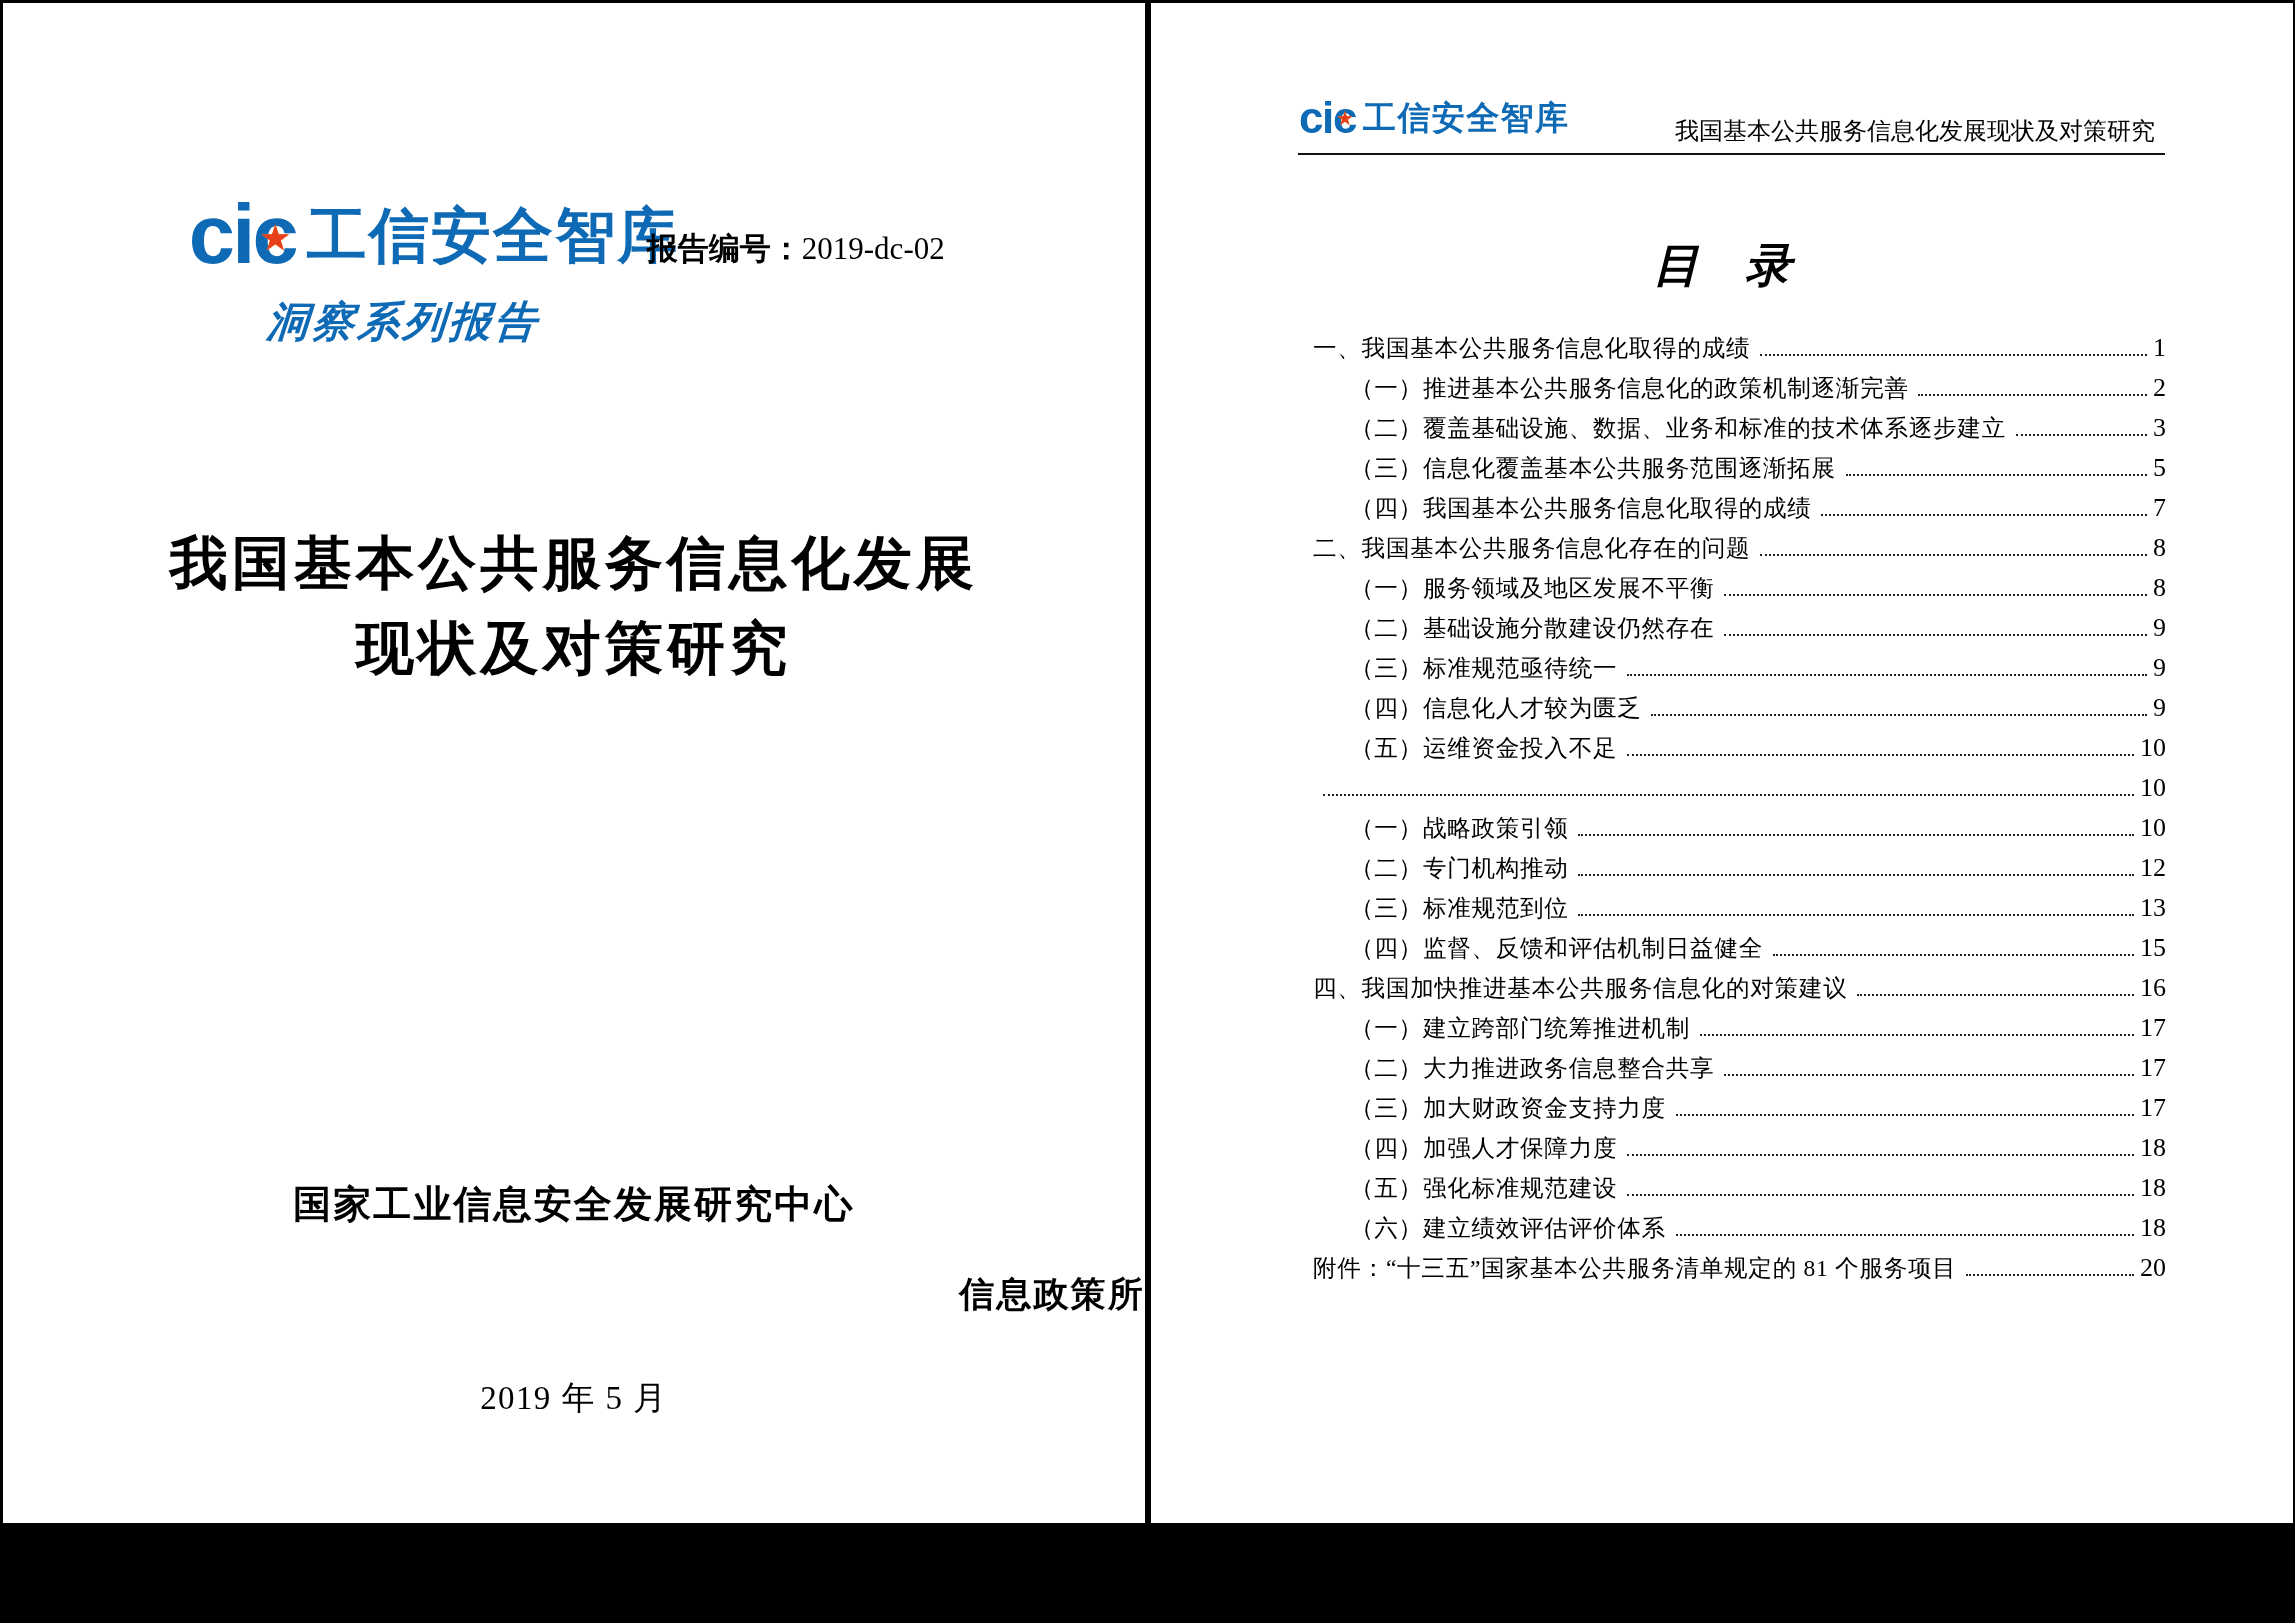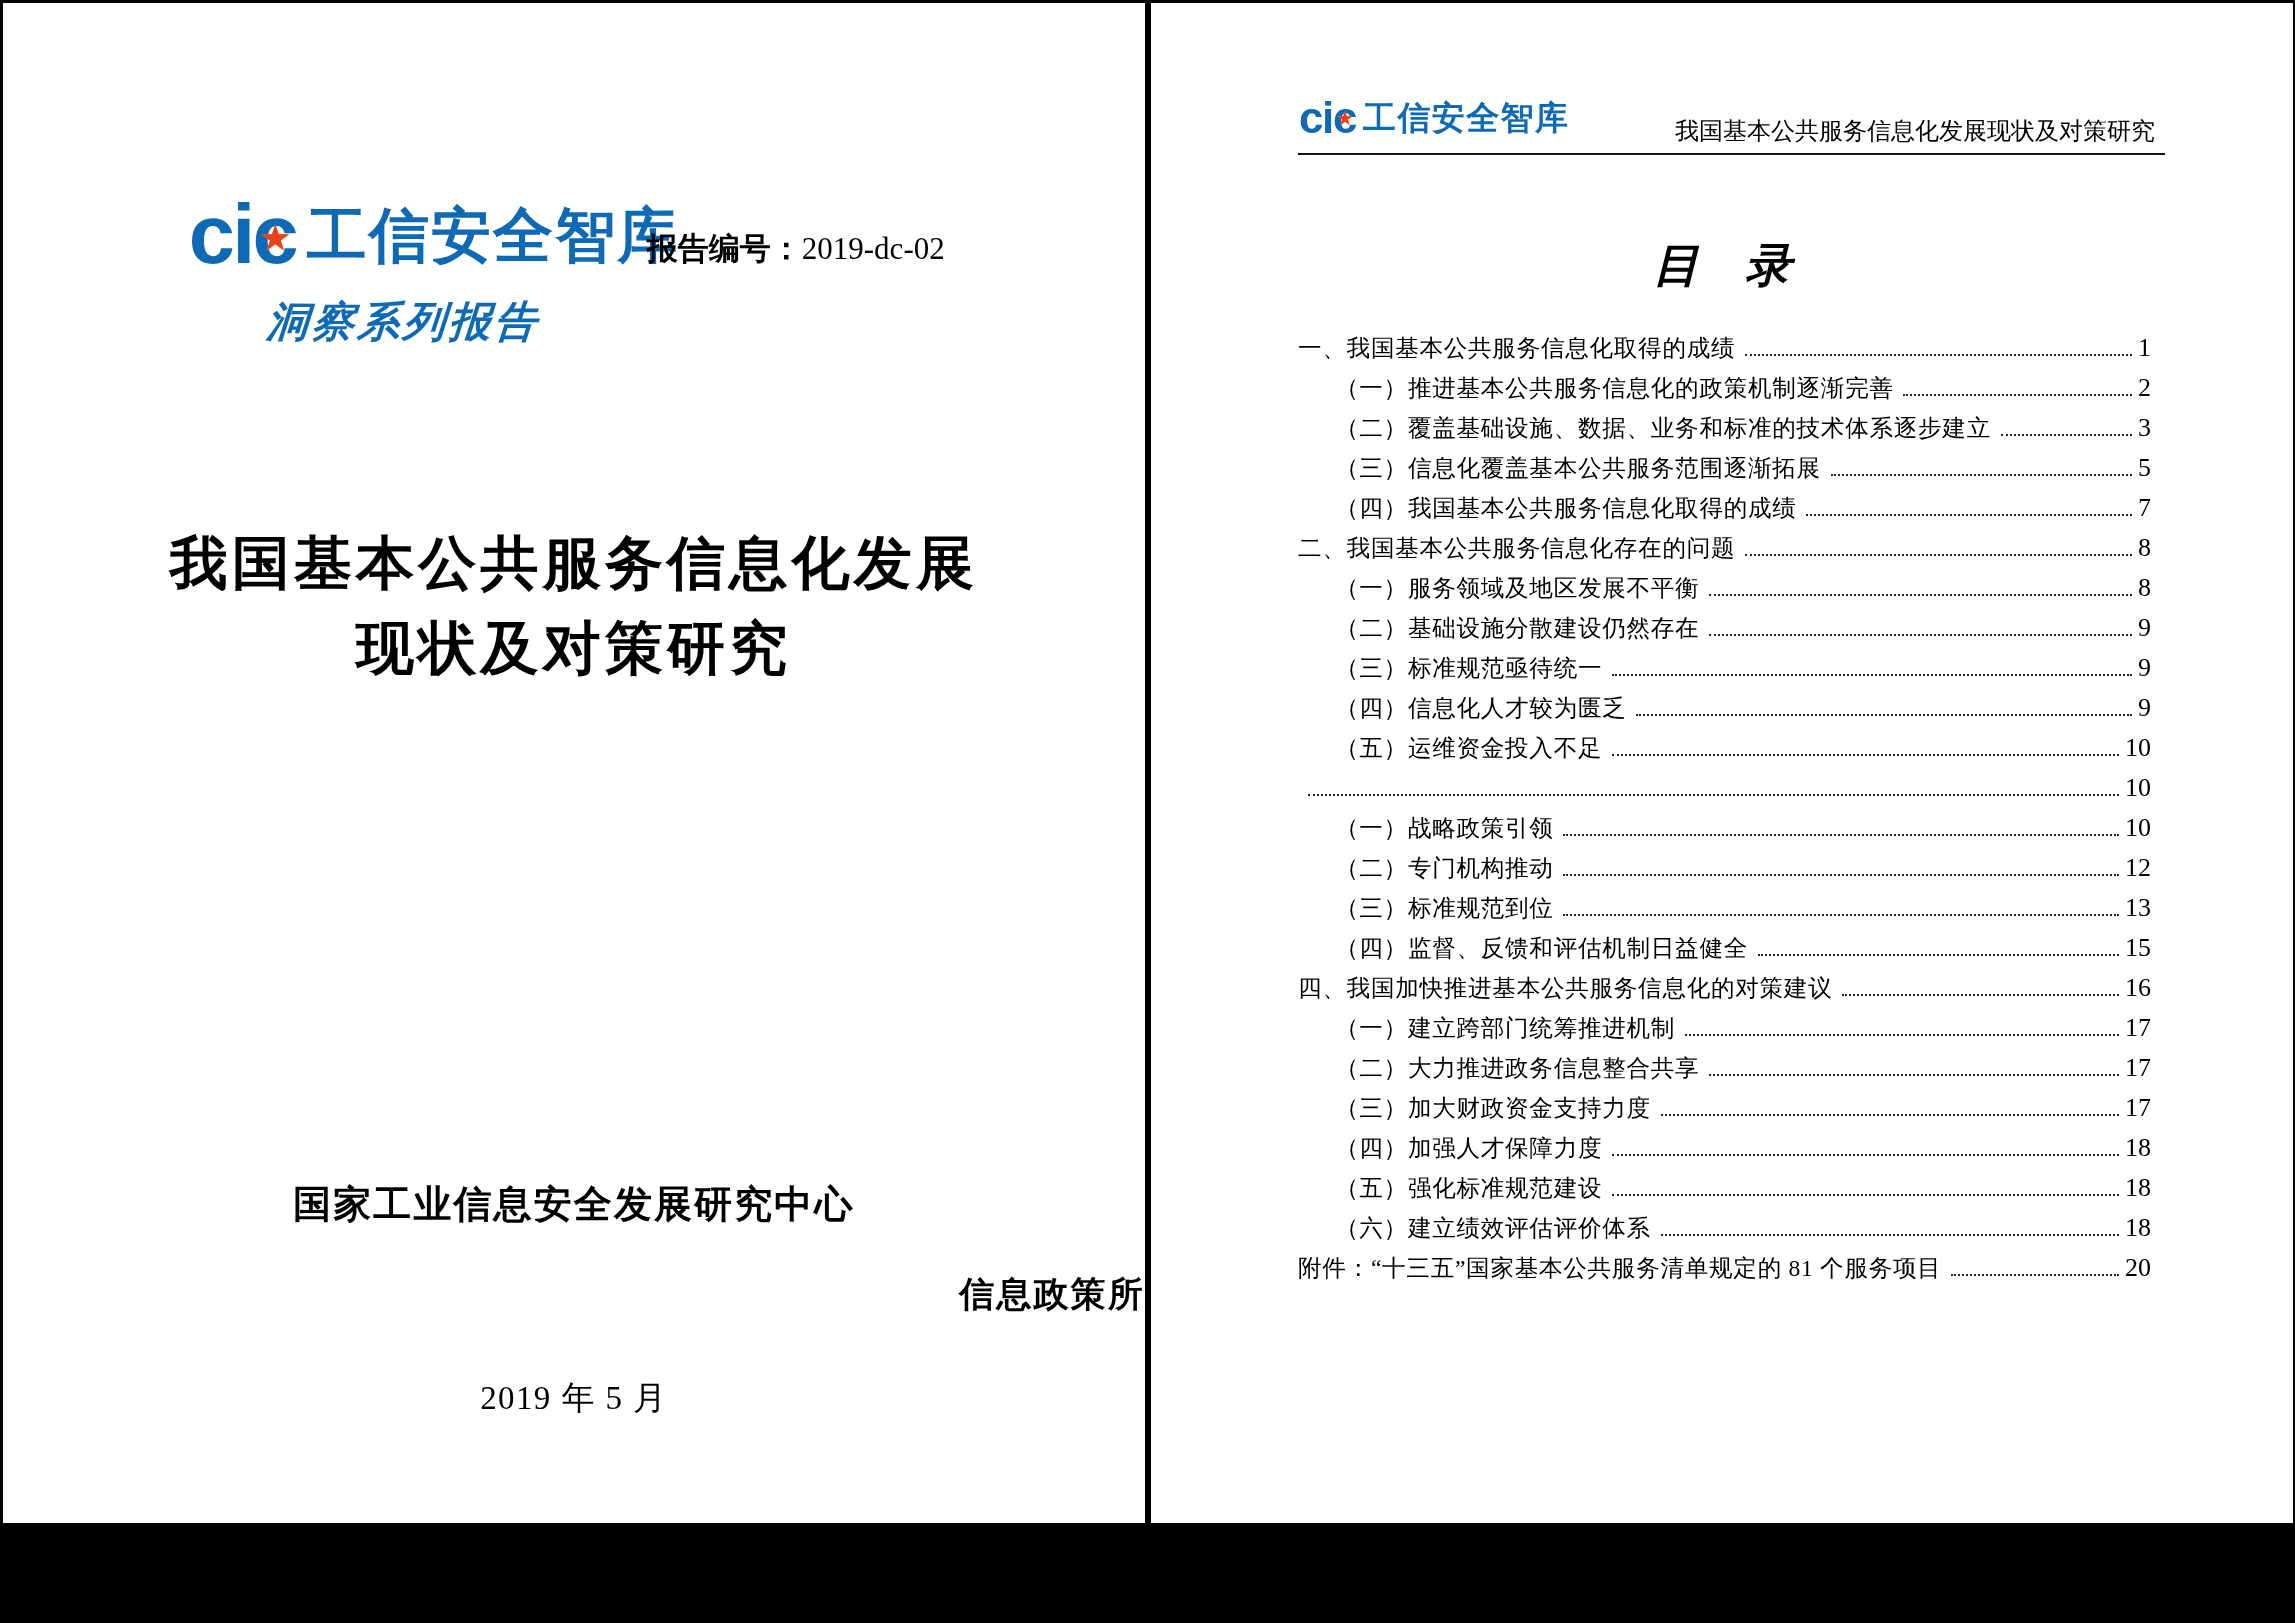--- a/index.html
+++ b/index.html
@@ -46,21 +46,21 @@
   .hdr-logo{position:absolute;left:148px;top:97px;gap:7px;}
   .hdr-logo .cic-mark{font-size:44px;letter-spacing:-1.4px;}
   .hdr-logo .star-icon{font-size:16.7px;}
   .hdr-logo .logo-name{font-size:33px;padding-bottom:2.1px;letter-spacing:1.4px;}
   .hdr-title{position:absolute;right:138px;top:112px;font-size:24px;
              font-family:"Liberation Serif", serif;white-space:nowrap;}
   .hdr-rule{position:absolute;left:147px;top:150px;width:867px;height:0;
             border-top:2.1px solid #111;}
   .toc-title{position:absolute;left:0;width:100%;top:232px;text-align:center;
              font-family:"Liberation Sans", sans-serif;font-weight:800;font-size:46px;font-style:italic;}
-  .toc-list{position:absolute;left:147px;top:325px;width:853px;}
+  .toc-list{position:absolute;left:162px;top:325px;width:853px;}
   .toc-row{display:flex;align-items:baseline;height:40px;line-height:40px;
            font-size:23.6px;font-family:"Liberation Serif", serif;white-space:nowrap;}
   .toc-row.indent{padding-left:37px;}
   .toc-text{letter-spacing:0.7px;}
   .toc-dots{flex:1;border-bottom:2.8px dotted #222;margin:0 5.6px 9px 9.7px;min-width:14px;}
   .toc-page-num{font-size:26px;text-align:right;}
 </style>
 </head>
 <body>
 

